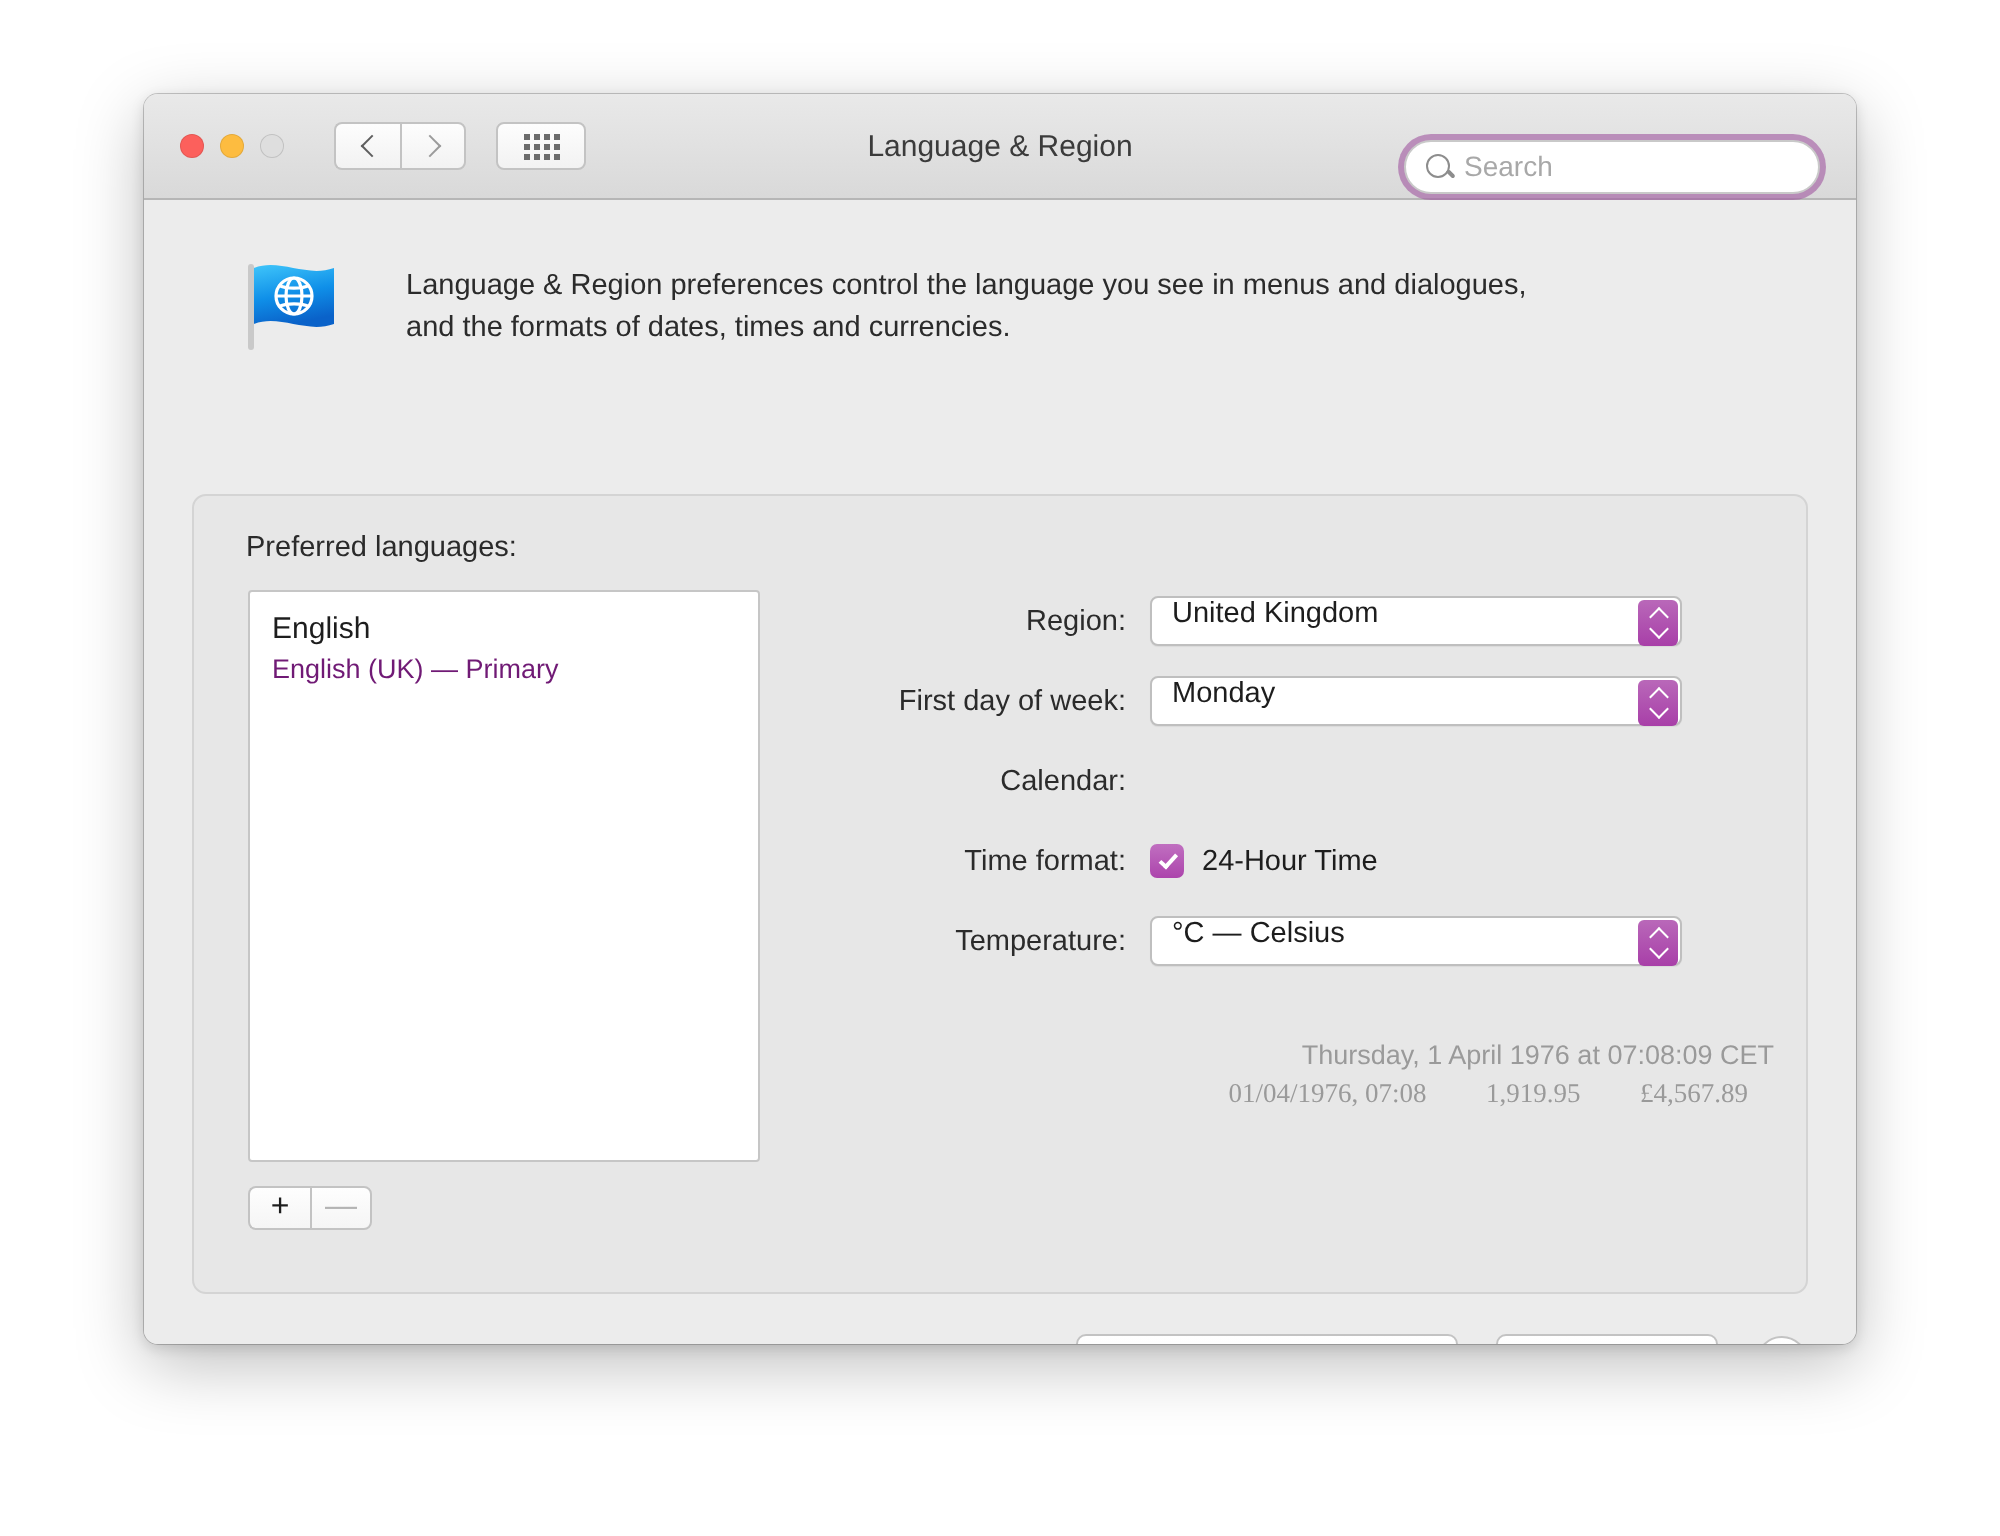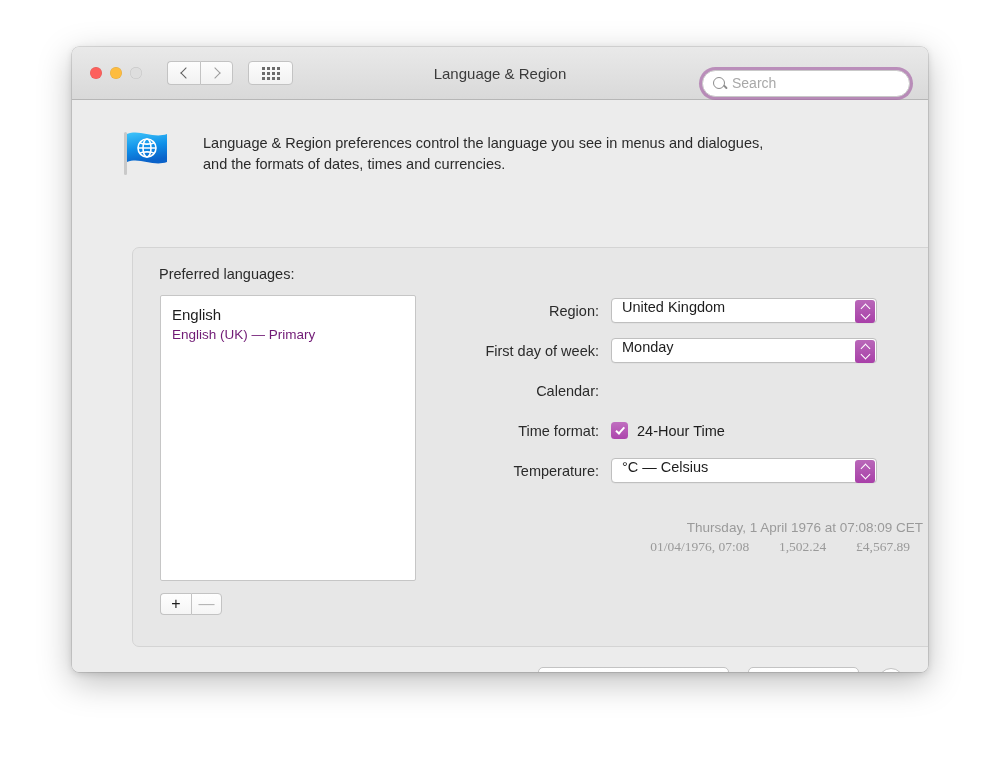--- a/index.html
+++ b/index.html
@@ -180,21 +180,20 @@
   
   #panel {
     position: absolute;
     left: 24px;
     top: 147px;
     width: 808px;
     height: 400px;
     background: #e7e7e7;
     border: 1px solid #d4d4d4;
     border-radius: 7px;
-    margin-left: 36px;
   }
 
   #pref-label {
     position: absolute;
     left: 26px;
     top: 18px;
     font-size: 14.5px;
     color: #2b2b2b;
   }
 
@@ -505,21 +504,21 @@
                 <span class="st-chev down"></span>
             </span>
           </div>
         </div>
       </div>
 
       <div id="preview">
         <div>Thursday, 1 April 1976 at 07:08:09 CET</div>
         <div id="preview-line2">
           <span>01/04/1976, 07:08</span>
-          <span>1,502.24</span>
+          <span>1,919.95</span>
           <span>£4,567.89</span>
         </div>
       </div>
     </div>
 
     <div id="footer">
       <div class="push-btn">Keyboard Preferences…</div>
       <div class="push-btn">Advanced…</div>
       <div id="help-btn">?</div>
     </div>

